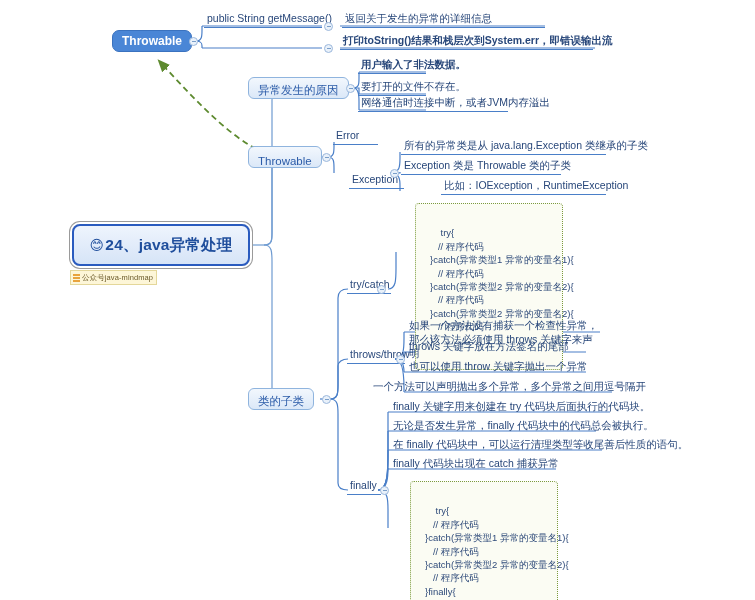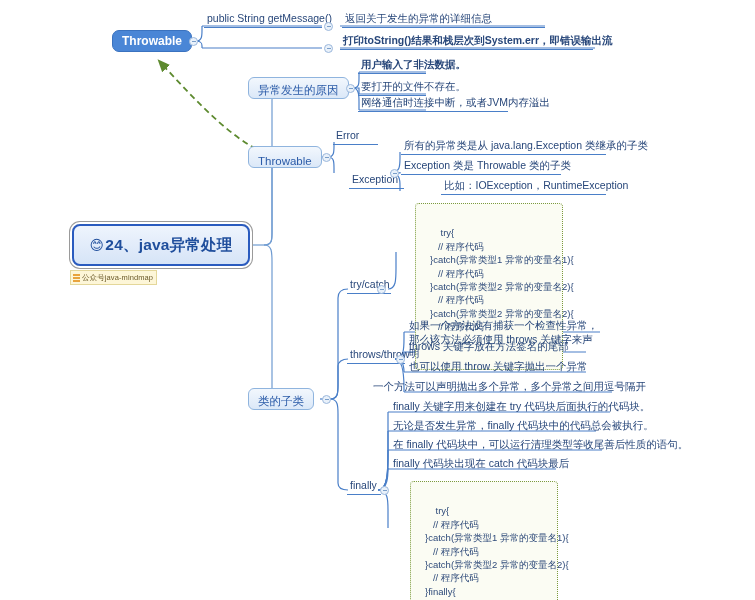--- a/index.html
+++ b/index.html
@@ -343,21 +343,21 @@
   <div class="node line-node" style="left:390px; top:400px; width:220px; border-bottom:none;">
     <span>finally 关键字用来创建在 try 代码块后面执行的代码块。</span>
   </div>
   <div class="node line-node" style="left:390px; top:419px; width:206px; border-bottom:none;">
     <span>无论是否发生异常，finally 代码块中的代码总会被执行。</span>
   </div>
   <div class="node line-node" style="left:390px; top:438px; width:212px; border-bottom:none;">
     <span>在 finally 代码块中，可以运行清理类型等收尾善后性质的语句。</span>
   </div>
   <div class="node line-node" style="left:390px; top:457px; width:166px; border-bottom:none;">
-    <span>finally 代码块出现在 catch 代码块最后</span>
+    <span>finally 代码块出现在 catch 捕获异常</span>
   </div>
 
   <div class="node code-node" style="left:362px; top:481px; width:148px;">
     <span>try{
    // 程序代码
 }catch(异常类型1 异常的变量名1){
    // 程序代码
 }catch(异常类型2 异常的变量名2){
    // 程序代码
 }finally{

